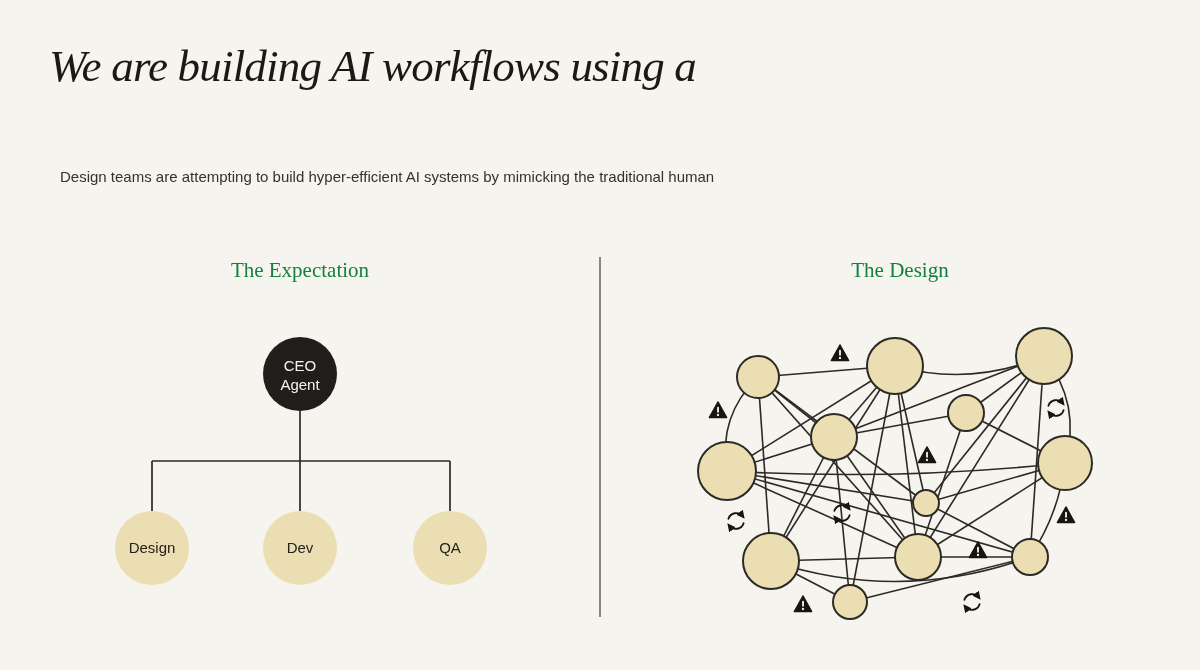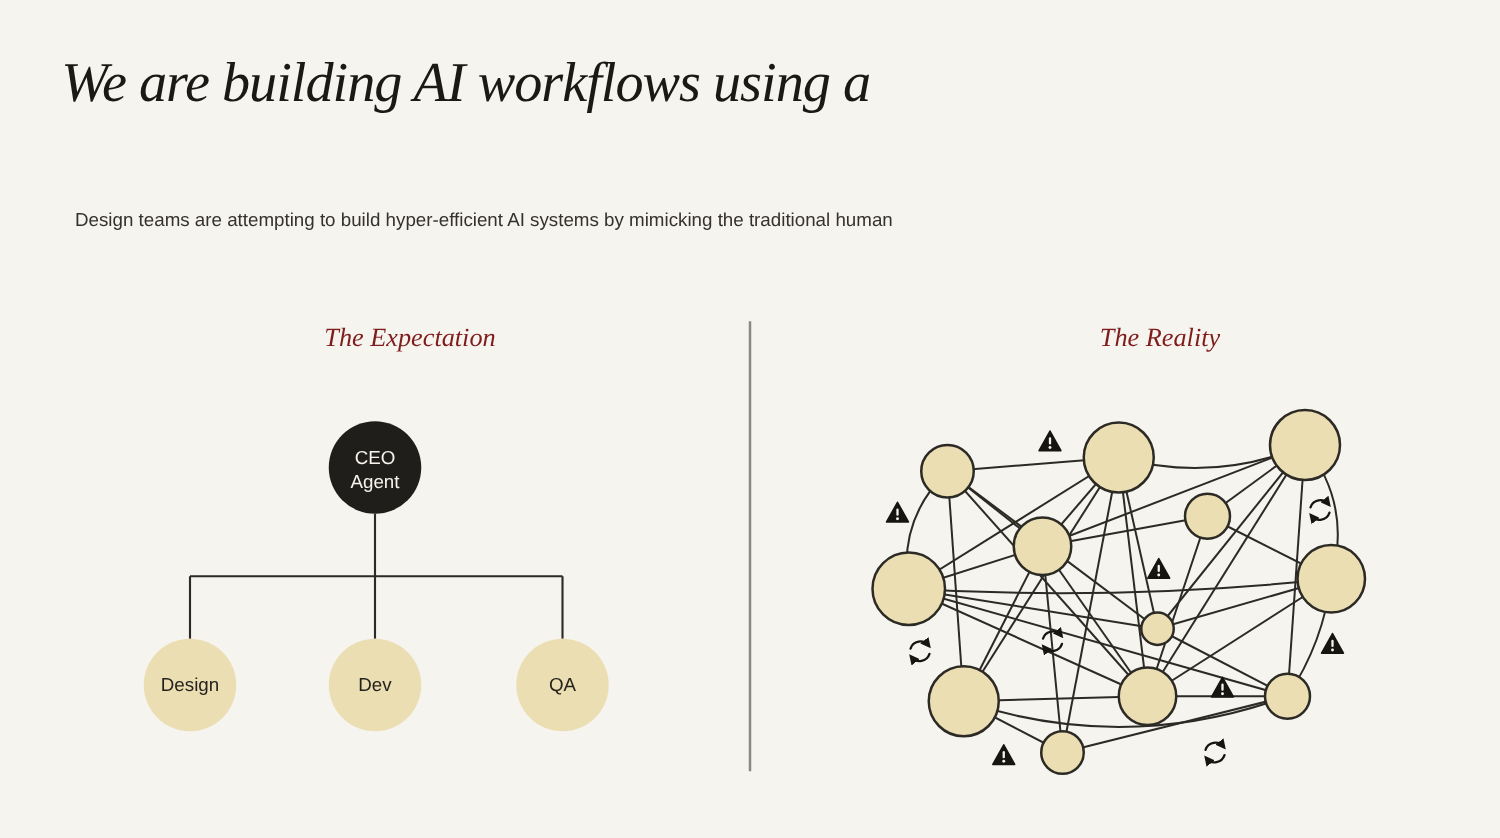--- a/index.html
+++ b/index.html
@@ -20,24 +20,22 @@
   }
   .subtitle {
     position: absolute; left: 60px; top: 166px;
     font-size: 15px; line-height: 21px;
     color: #35322d;
   }
   .panel-heading {
     position: absolute; top: 258px; width: 600px;
     text-align: center;
     font-family: "Liberation Serif", serif;
-    font-style: italic;
     font-size: 21px;
-    color: #7f1d1d;
-    padding-left: 28px;
+    color: #15803d;
   }
   .panel-heading.left { left: 0; }
   .panel-heading.right { left: 600px; }
   .divider {
     position: absolute; left: 599px; top: 257px;
     width: 2px; height: 360px;
     background: #8a8882;
   }
   .expectation-svg { position: absolute; left: 80px; top: 330px; }
   .reality-svg { position: absolute; left: 680px; top: 320px; }
@@ -61,21 +59,21 @@
 
 <div class="title" data-name="page-title">
   <div data-name="page-title-line1">We are building AI workflows using a</div>
 </div>
 
 <div class="subtitle" data-name="page-subtitle">
   <div data-name="page-subtitle-line1">Design teams are attempting to build hyper-efficient AI systems by mimicking the traditional human</div>
 </div>
 
 <div class="panel-heading left" data-name="expectation-heading">The Expectation</div>
-<div class="panel-heading right" data-name="reality-heading">The Reality</div>
+<div class="panel-heading right" data-name="reality-heading">The Design</div>
 
 <div class="divider" data-name="panel-divider-line"></div>
 
 <svg class="expectation-svg" data-name="expectation-org-chart" width="440" height="270" viewBox="0 0 440 270" xmlns="http://www.w3.org/2000/svg">
   <path class="org-connectors" data-name="org-connector-lines" d="M220 81 V131 M72 131 H370 M72 131 V181 M220 131 V181 M370 131 V181"></path>
   <circle class="ceo-node" data-name="ceo-agent-node" cx="220" cy="44" r="37"></circle>
   <text class="ceo-label" data-name="ceo-agent-label-line1" x="220" y="41">CEO</text>
   <text class="ceo-label" data-name="ceo-agent-label-line2" x="220" y="60">Agent</text>
 
   <g data-name="child-node-design">

